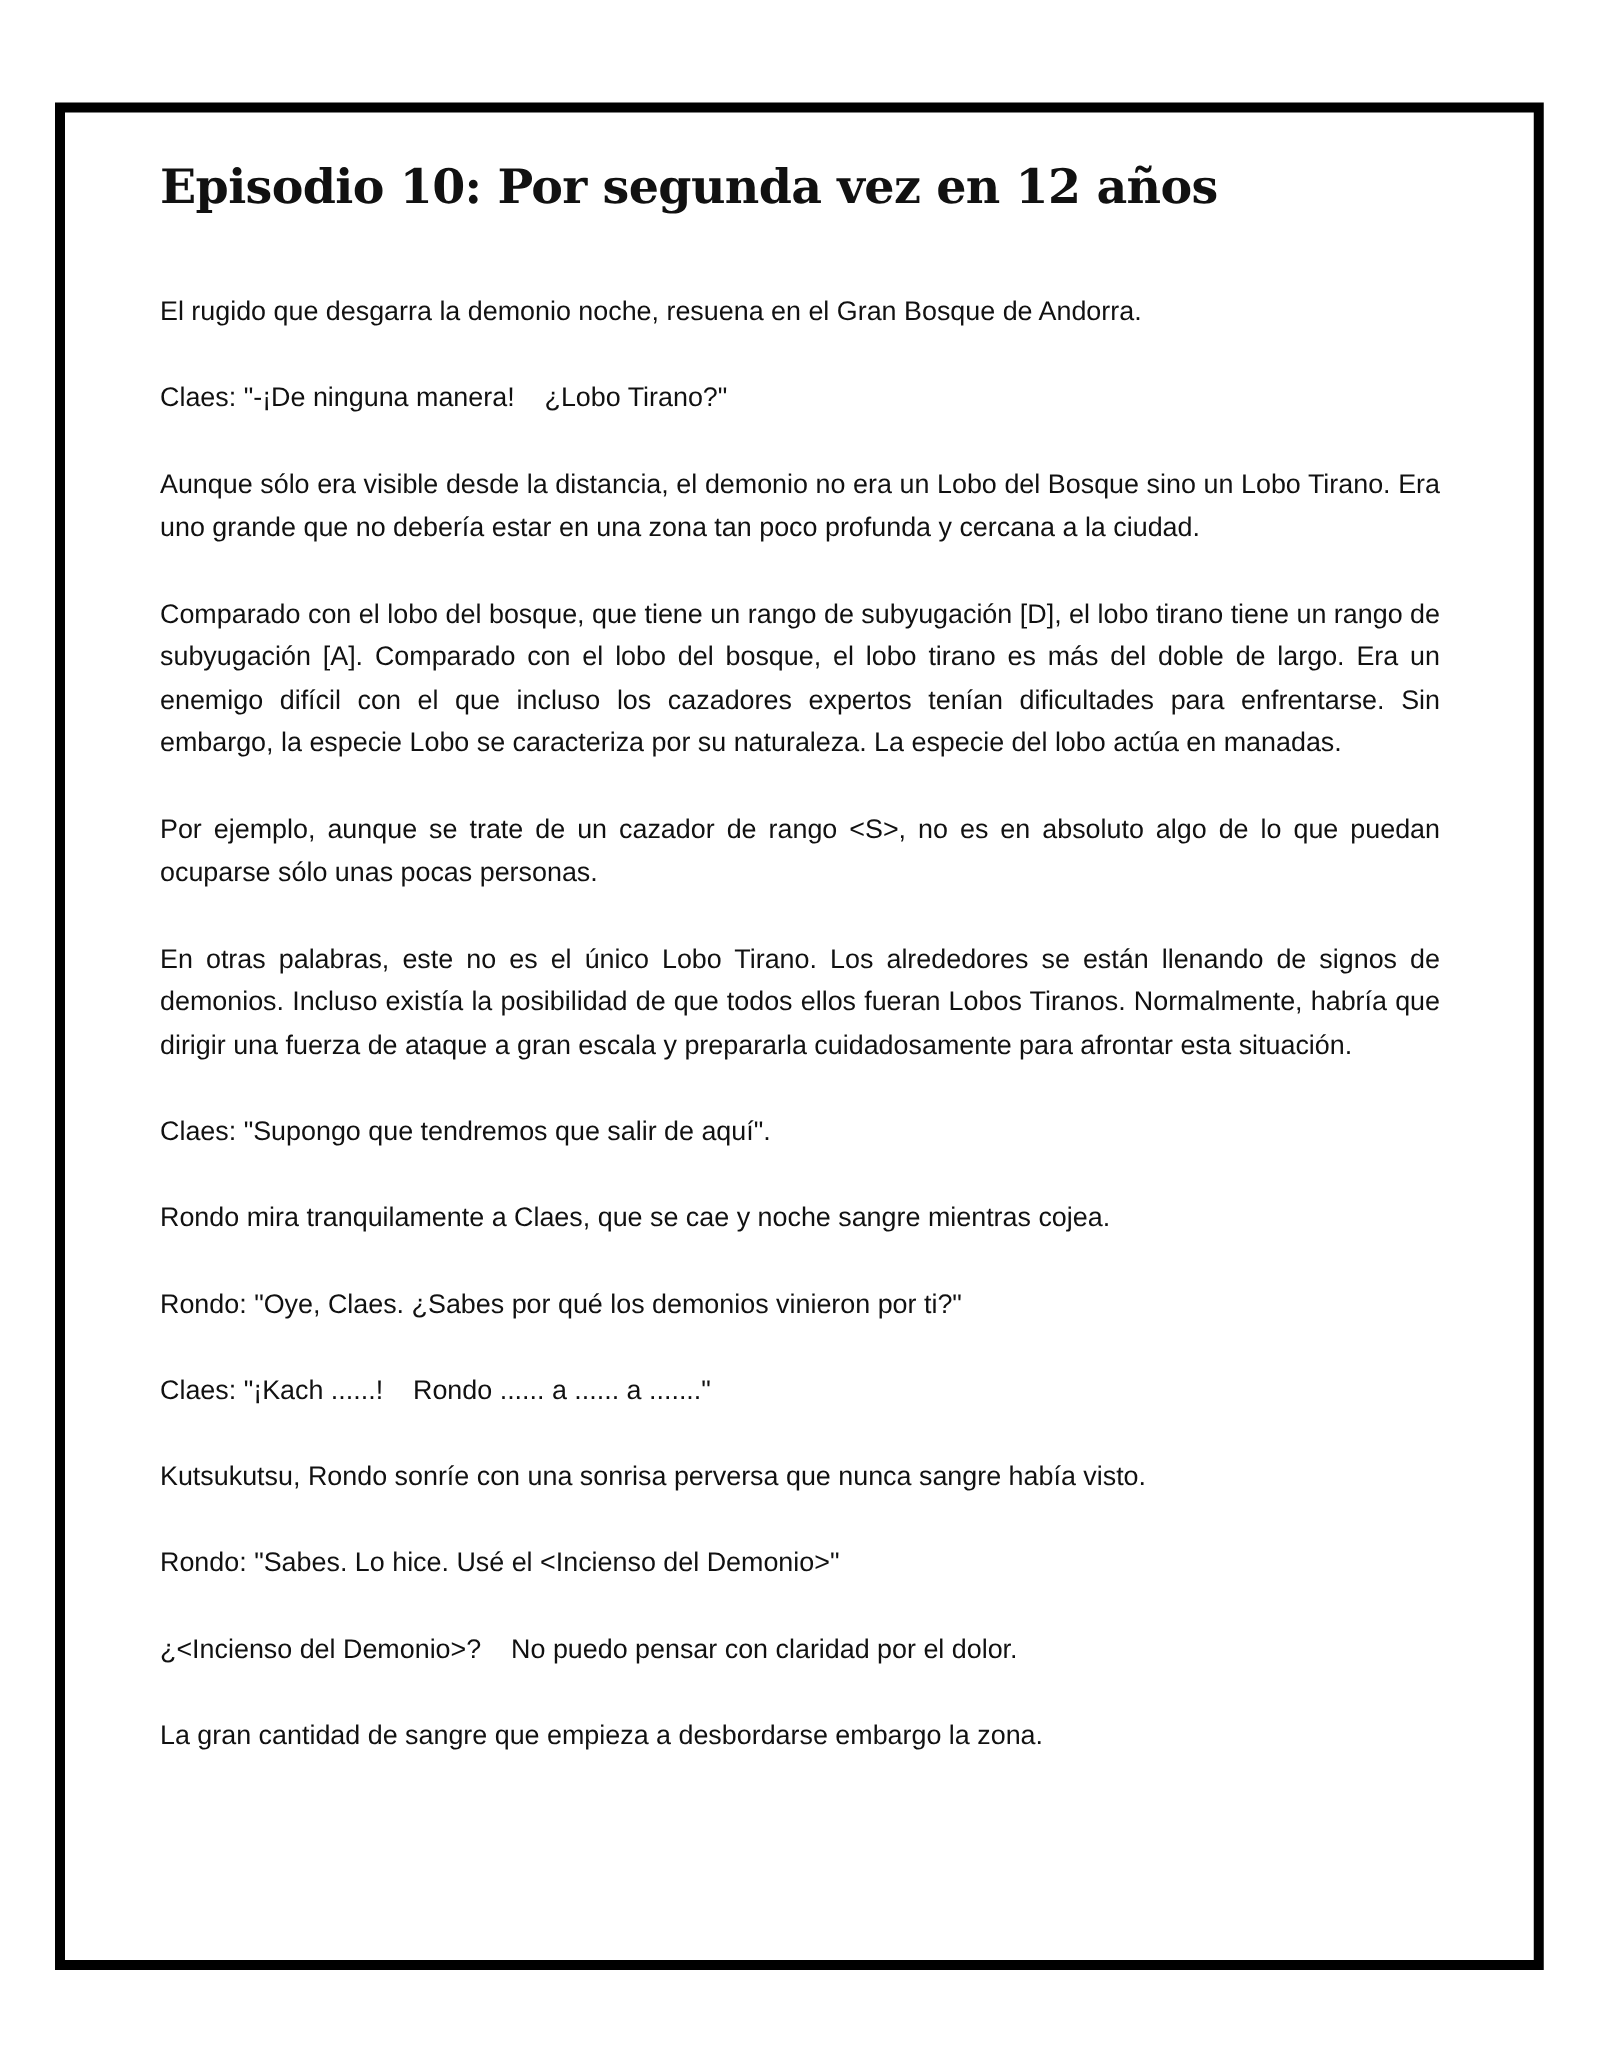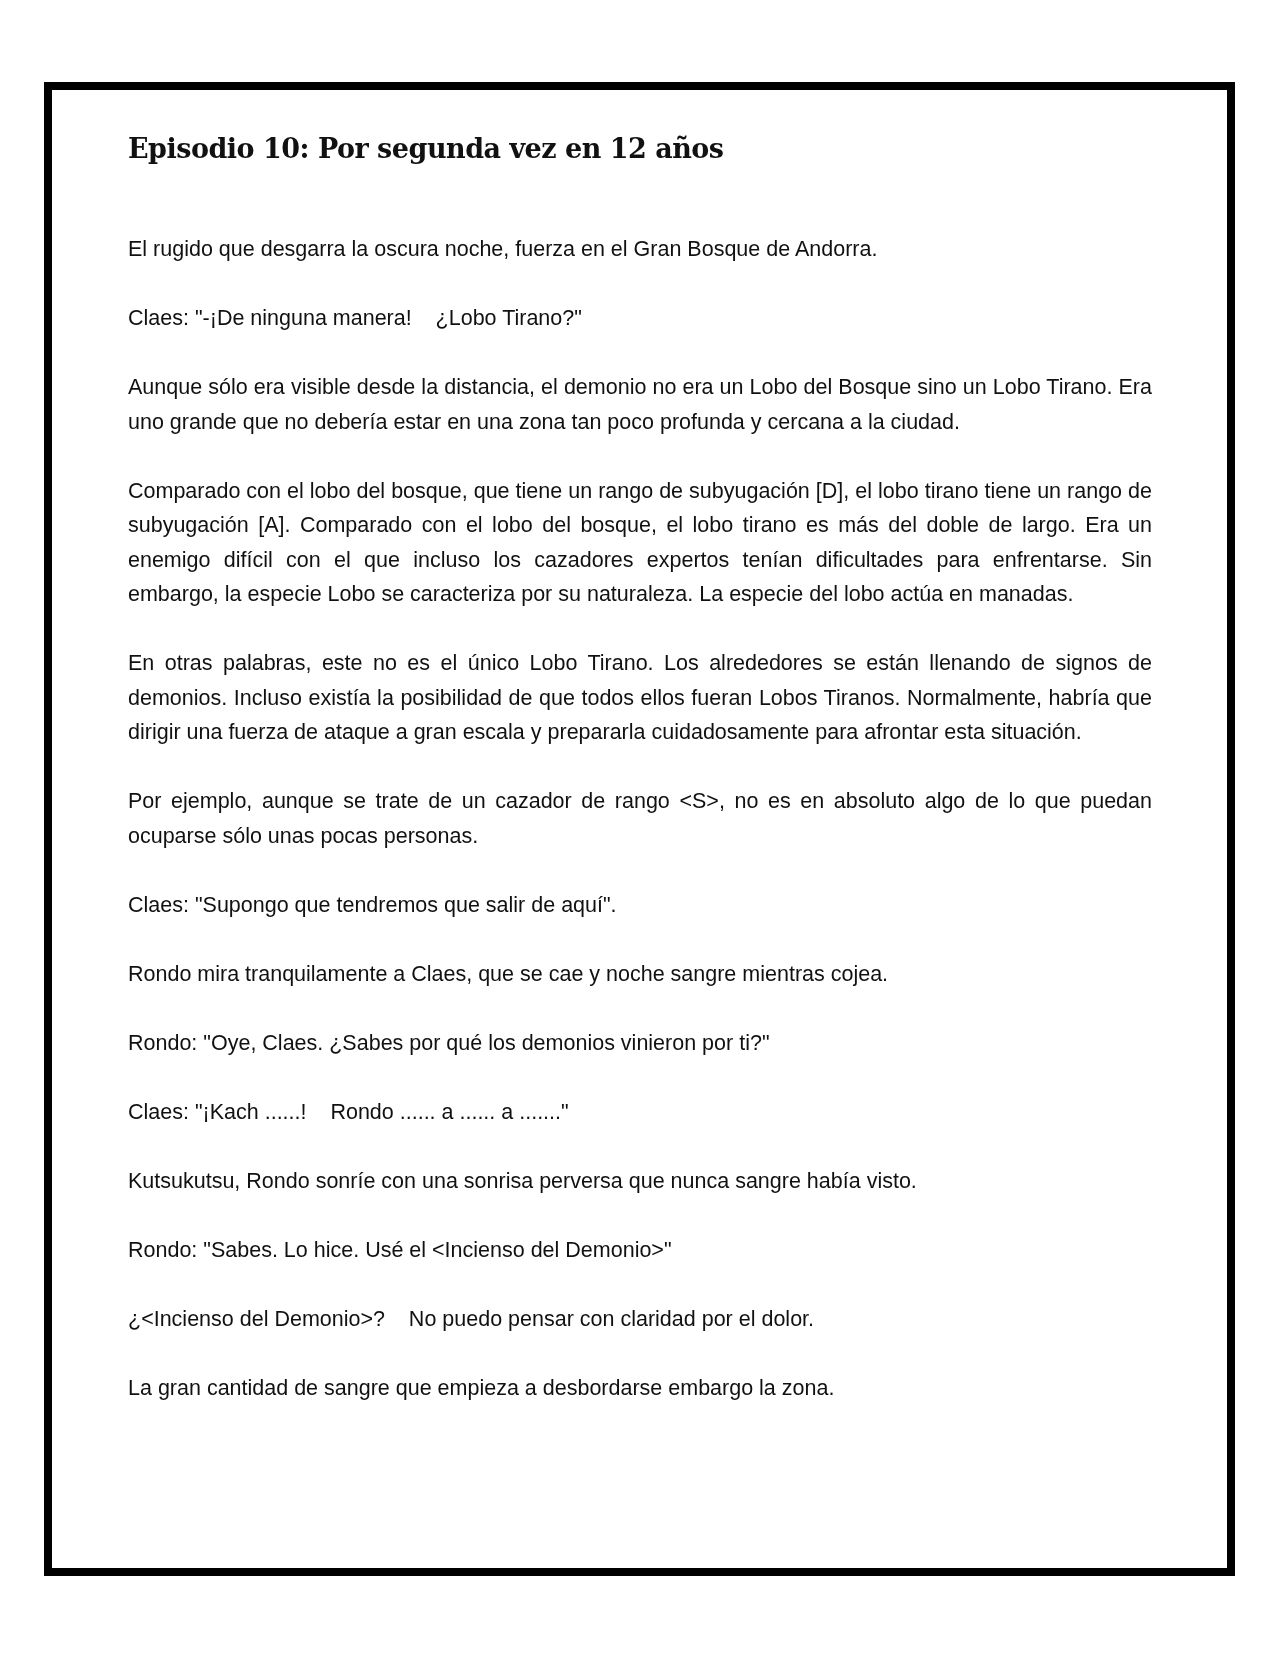--- a/index.html
+++ b/index.html
@@ -23,21 +23,21 @@
       border: 8px solid #000000;
       background: #ffffff;
     }
     .title {
       position: absolute;
       left: 128px;
       top: 124px;
       margin: 0;
       font-family: "DejaVu Serif", serif;
       font-weight: bold;
-      font-size: 27px;
+      font-size: 38px;
       line-height: 50px;
       color: #111111;
       letter-spacing: -0.5px;
       text-align: right;
     }
     .content {
       position: absolute;
       left: 128px;
       top: 232px;
       width: 1024px;
@@ -58,33 +58,33 @@
     }
   </style>
 </head>
 <body>
 
 <div class="frame"></div>
 
 <h1 class="title">Episodio 10: Por segunda vez en 12 años</h1>
 
 <div class="content">
-  <p class="nojust">El rugido que desgarra la oscura noche, fuerza en el Gran Bosque de Andorra.</p>
+  <p class="nojust">El rugido que desgarra la demonio noche, resuena en el Gran Bosque de Andorra.</p>
 
   <p class="nojust">
     <span class="speaker">Claes:</span><span> "-¡De ninguna manera!&nbsp;&nbsp;&nbsp;&nbsp;¿Lobo Tirano?"</span>
   </p>
 
   <p>Aunque sólo era visible desde la distancia, el demonio no era un Lobo del Bosque sino un Lobo Tirano. Era uno grande que no debería estar en una zona tan poco profunda y cercana a la ciudad.</p>
 
   <p>Comparado con el lobo del bosque, que tiene un rango de subyugación [D], el lobo tirano tiene un rango de subyugación [A]. Comparado con el lobo del bosque, el lobo tirano es más del doble de largo. Era un enemigo difícil con el que incluso los cazadores expertos tenían dificultades para enfrentarse. Sin embargo, la especie Lobo se caracteriza por su naturaleza. La especie del lobo actúa en manadas.</p>
 
+  <p>Por ejemplo, aunque se trate de un cazador de rango &lt;S&gt;, no es en absoluto algo de lo que puedan ocuparse sólo unas pocas personas.</p>
+
   <p>En otras palabras, este no es el único Lobo Tirano. Los alrededores se están llenando de signos de demonios. Incluso existía la posibilidad de que todos ellos fueran Lobos Tiranos. Normalmente, habría que dirigir una fuerza de ataque a gran escala y prepararla cuidadosamente para afrontar esta situación.</p>
-
-  <p>Por ejemplo, aunque se trate de un cazador de rango &lt;S&gt;, no es en absoluto algo de lo que puedan ocuparse sólo unas pocas personas.</p>
 
   <p class="nojust">
     <span class="speaker">Claes:</span><span> "Supongo que tendremos que salir de aquí".</span>
   </p>
 
   <p class="nojust">Rondo mira tranquilamente a Claes, que se cae y noche sangre mientras cojea.</p>
 
   <p class="nojust">
     <span class="speaker">Rondo:</span><span> "Oye, Claes. ¿Sabes por qué los demonios vinieron por ti?"</span>
   </p>

